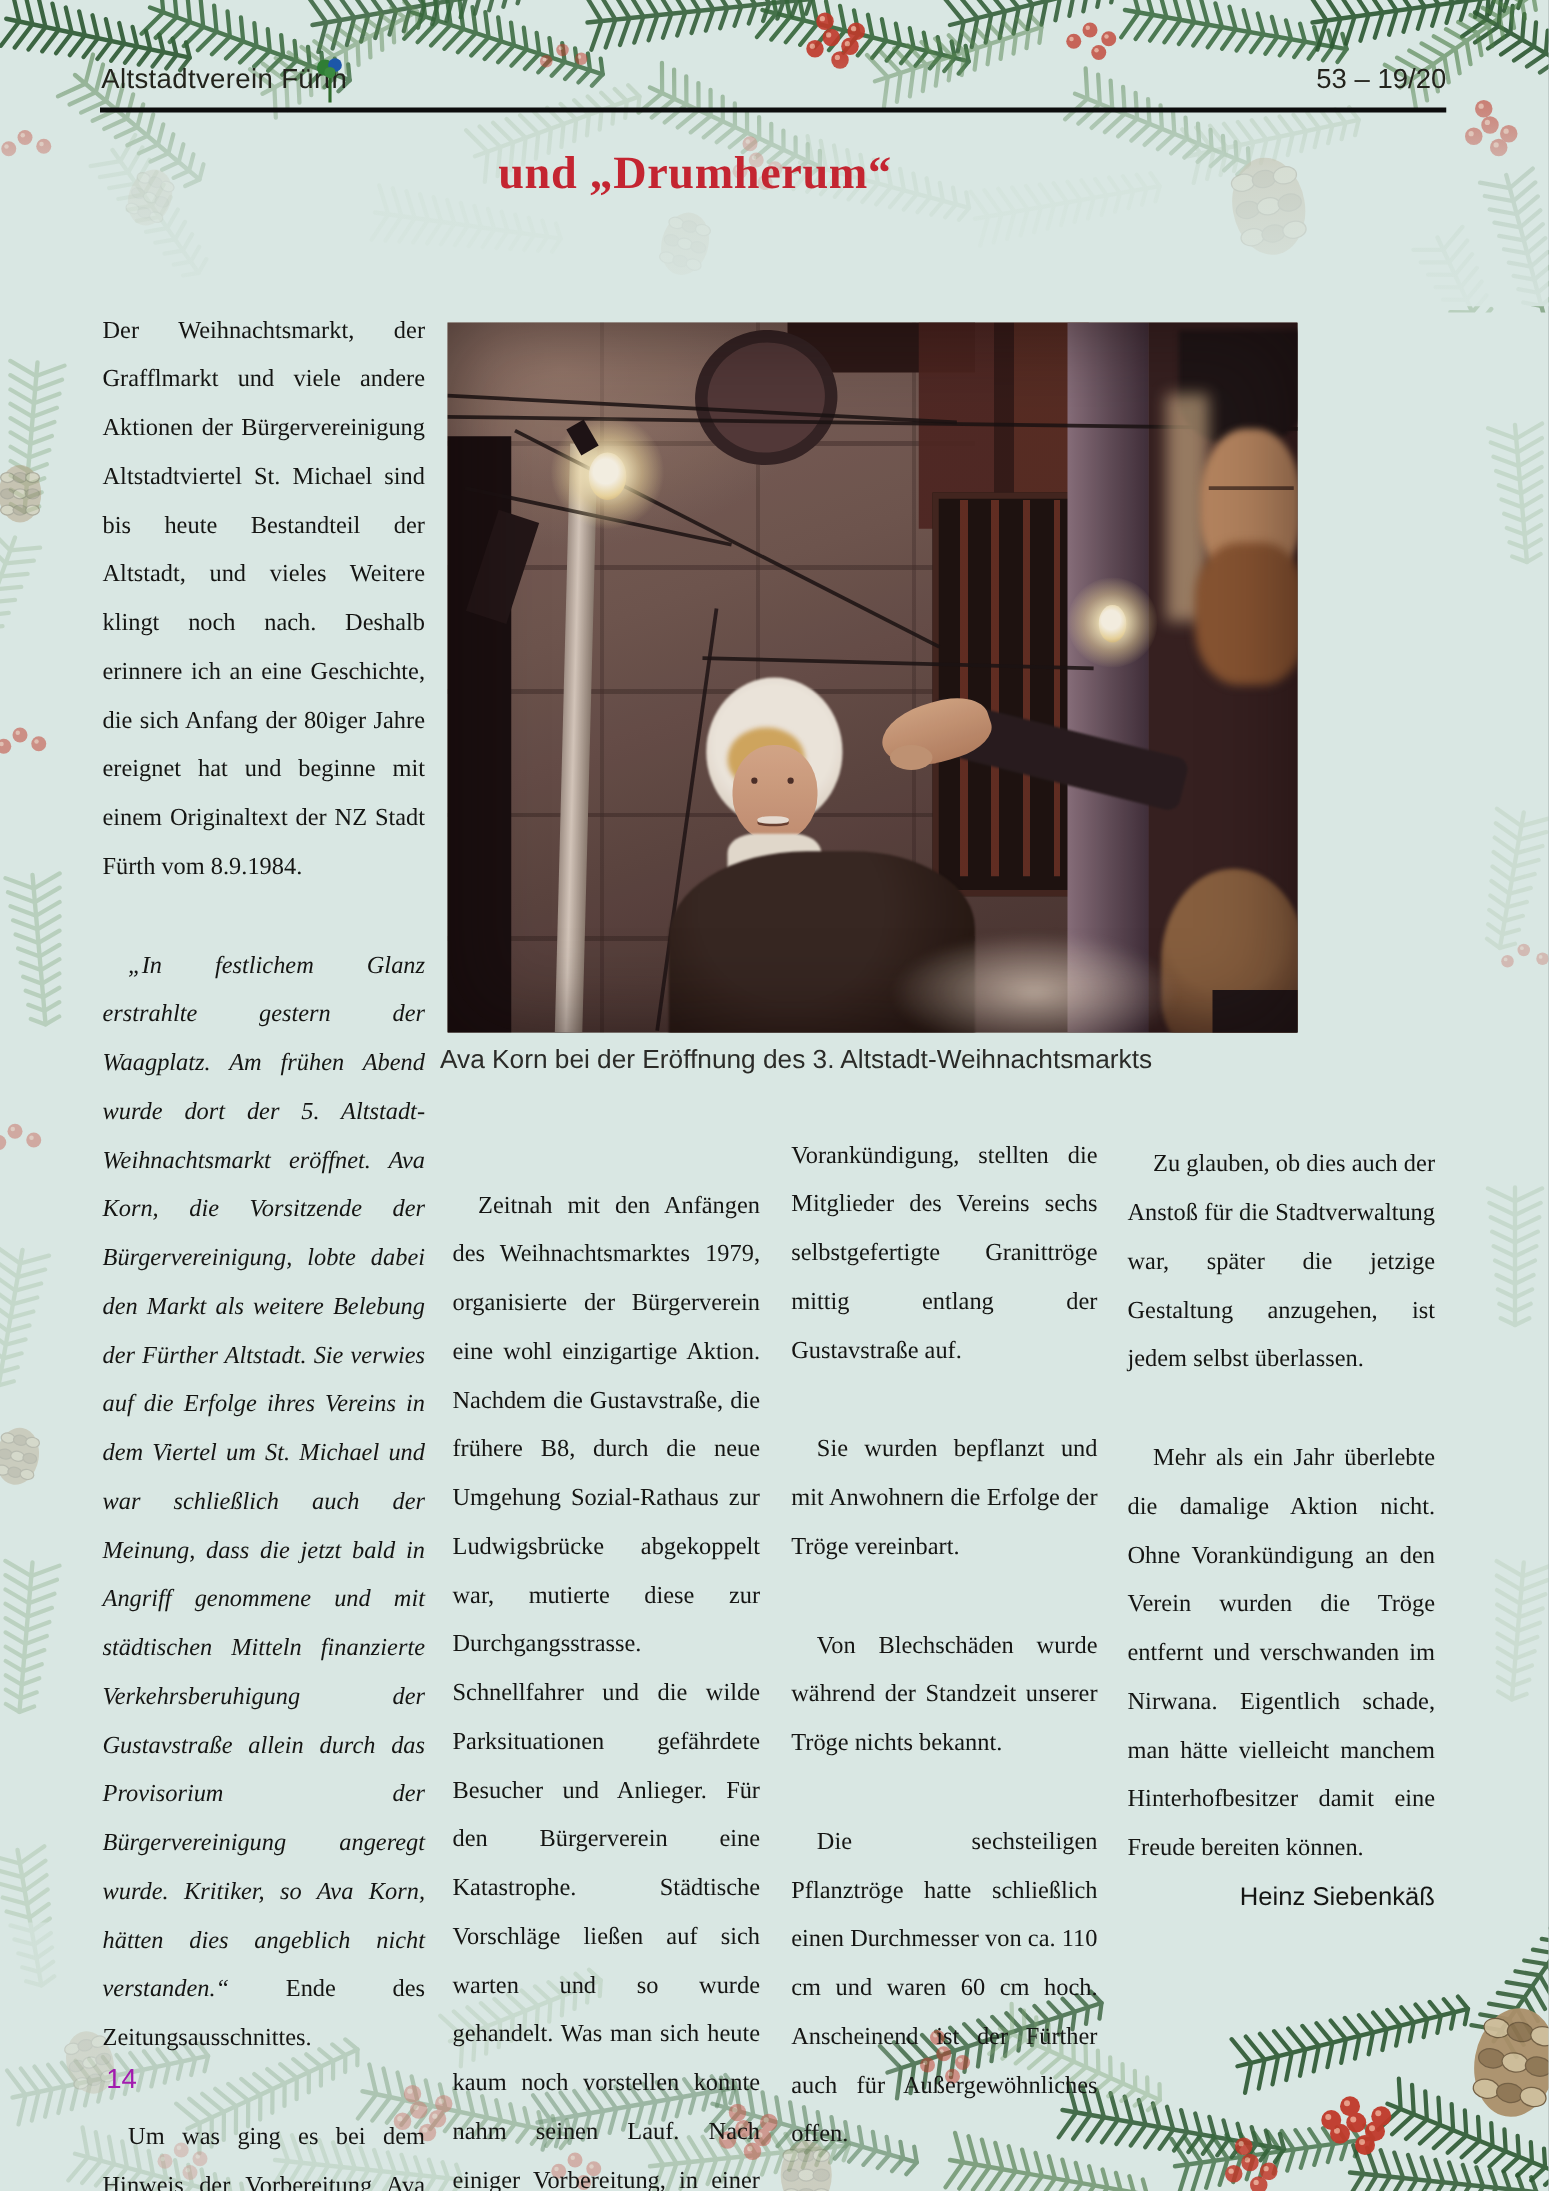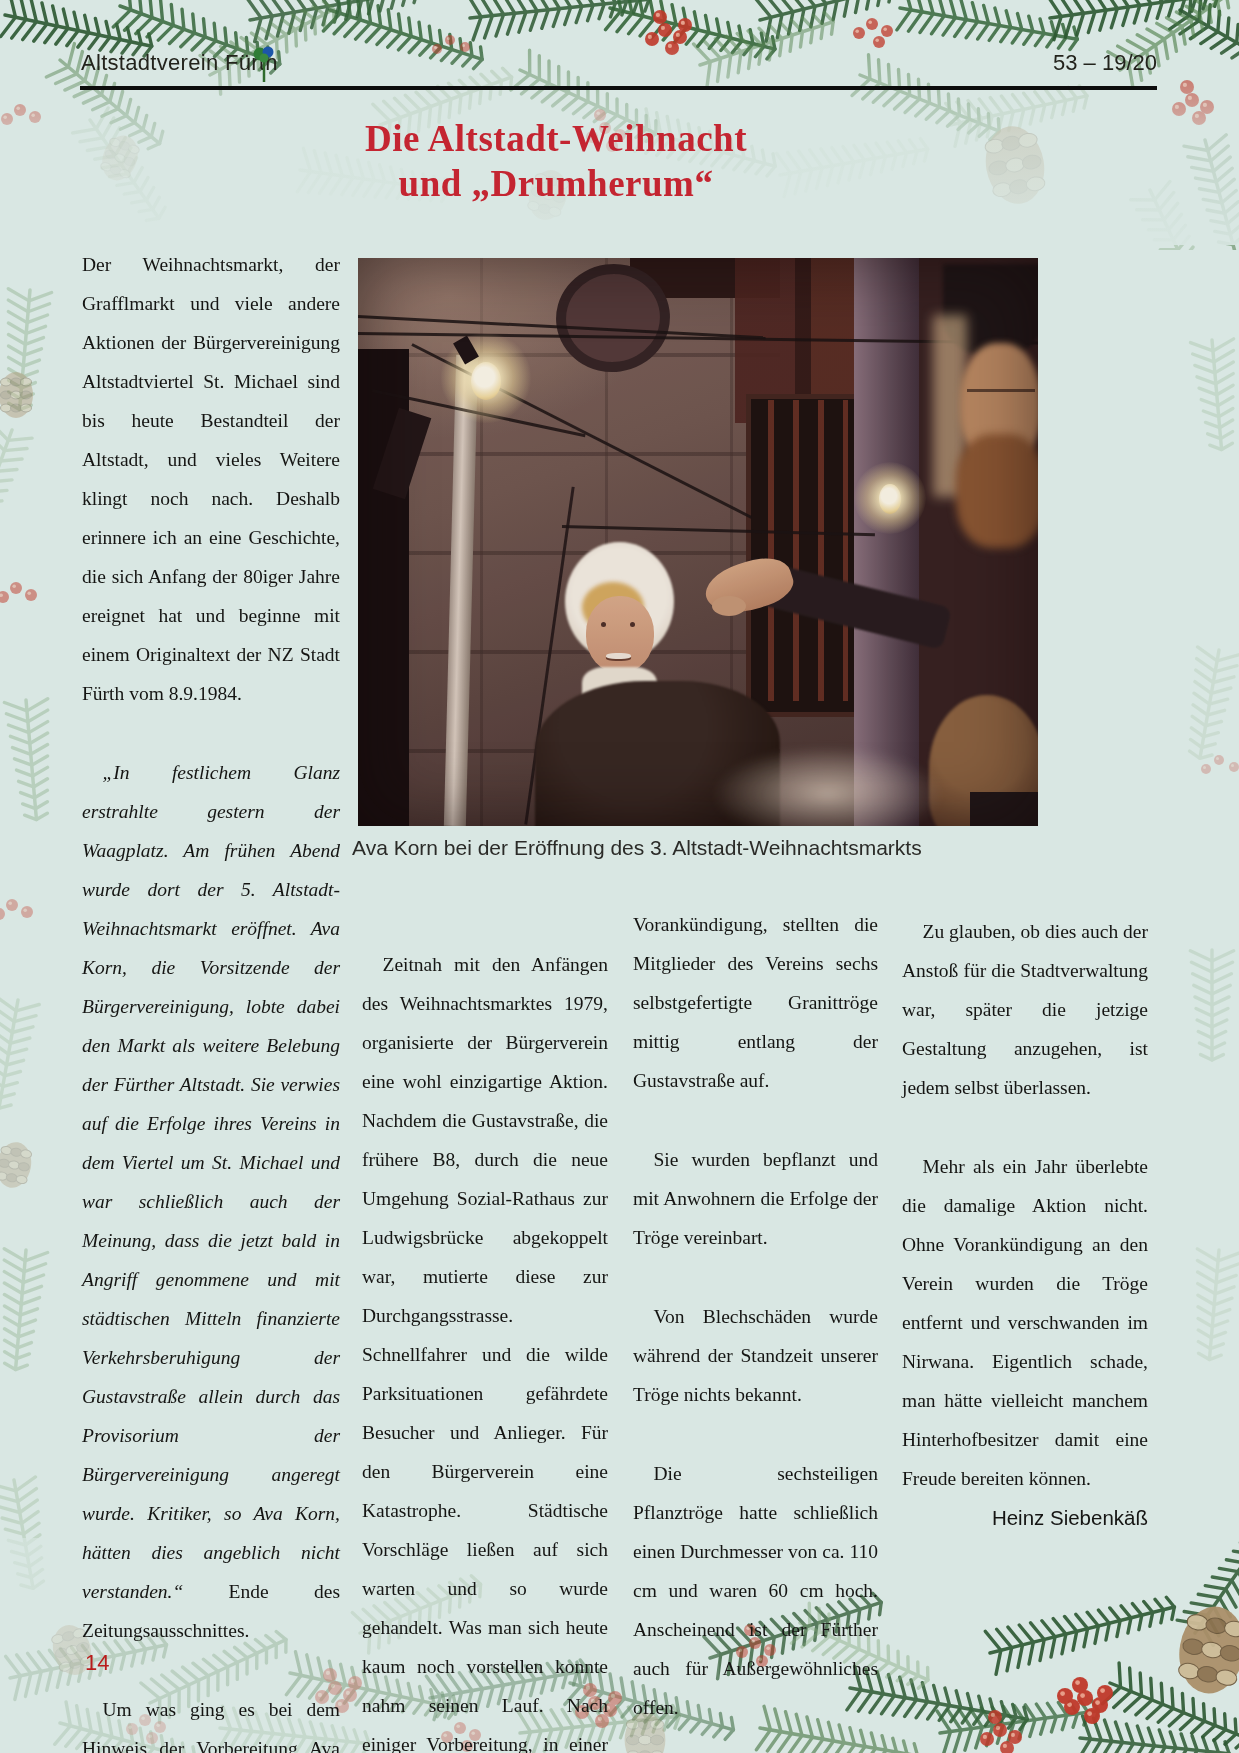--- a/index.html
+++ b/index.html
@@ -97,21 +97,21 @@
   .col{font-size:19.5px;line-height:39px;text-align:justify;}
   .col p{margin:0;}
   .col p.ind{text-indent:1.05em;margin-top:40px;}
   .col1{left:82px;top:245px;width:258px;}
   .col2{left:362px;top:905px;width:246px;}
   .col3{left:633px;top:905px;width:245px;}
   .col4{left:902px;top:872px;width:246px;}
   .quote{font-style:italic;}
   .jl{text-align-last:justify;}
   .signature{text-align:right;font-family:"Liberation Sans",sans-serif;font-size:20.5px;margin-top:3px;}
-  .page-number{left:85px;top:1650px;font-family:"Liberation Sans",sans-serif;font-size:22px;color:#b91c1c;}
+  .page-number{left:85px;top:1650px;font-family:"Liberation Sans",sans-serif;font-size:22px;color:#a21caf;}
 </style>
 </head>
 <body>
 
 <div class="page">
 
   <svg class="garland" id="gl-top" style="left:0;top:0" width="1239" height="250">
       <g transform="translate(5 15) rotate(12)" stroke="#2c5831" opacity="0.9" fill="none" stroke-linecap="round">
         <path d="M0 0 L150 0" stroke-width="3.5"></path>
         <path d="M10.714285714285714 0 L0.29999999999999893 -21.985714285714284 M10.714285714285714 0 L0.29999999999999893 21.985714285714284 M21.428571428571427 0 L11.399999999999999 -21.17142857142857 M21.428571428571427 0 L11.399999999999999 21.17142857142857 M32.142857142857146 0 L22.5 -20.357142857142858 M32.142857142857146 0 L22.5 20.357142857142858 M42.857142857142854 0 L33.599999999999994 -19.542857142857144 M42.857142857142854 0 L33.599999999999994 19.542857142857144 M53.57142857142857 0 L44.699999999999996 -18.728571428571428 M53.57142857142857 0 L44.699999999999996 18.728571428571428 M64.28571428571429 0 L55.800000000000004 -17.914285714285715 M64.28571428571429 0 L55.800000000000004 17.914285714285715 M75 0 L66.9 -17.099999999999998 M75 0 L66.9 17.099999999999998 M85.71428571428571 0 L78 -16.285714285714285 M85.71428571428571 0 L78 16.285714285714285 M96.42857142857143 0 L89.10000000000001 -15.47142857142857 M96.42857142857143 0 L89.10000000000001 15.47142857142857 M107.14285714285714 0 L100.2 -14.657142857142855 M107.14285714285714 0 L100.2 14.657142857142855 M117.85714285714286 0 L111.3 -13.842857142857143 M117.85714285714286 0 L111.3 13.842857142857143 M128.57142857142858 0 L122.4 -13.028571428571427 M128.57142857142858 0 L122.4 13.028571428571427 M139.28571428571428 0 L133.5 -12.214285714285714 M139.28571428571428 0 L133.5 12.214285714285714 M150 0 L144.6 -11.399999999999999 M150 0 L144.6 11.399999999999999 " stroke-width="3.4"></path>
@@ -608,21 +608,20 @@
       <path d="M11 38 L11 16" stroke="#2f6b2c" stroke-width="2.5" fill="none"></path>
       <circle cx="7" cy="10" r="6.5" fill="#2f7d35"></circle>
       <circle cx="15" cy="8" r="5.5" fill="#1c56a8"></circle>
       <circle cx="11" cy="14" r="4.5" fill="#3a8a3f"></circle>
     </svg>
   </div>
   <div class="z header-issue">53 – 19/20</div>
   <div class="z header-rule"></div>
 
   <div class="z page-title">
-    <div>Die Altstadt-Weihnacht</div>
     <div>und „Drumherum“</div>
   </div>
 
   <div class="z photo">
     <div class="ph-wall"></div>
     <div class="ph-blocks"></div>
     <div class="ph-corner-light"></div>
     <div class="ph-topbeam"></div>
     <div class="ph-vent"></div>
     <div class="ph-doorway"></div>

